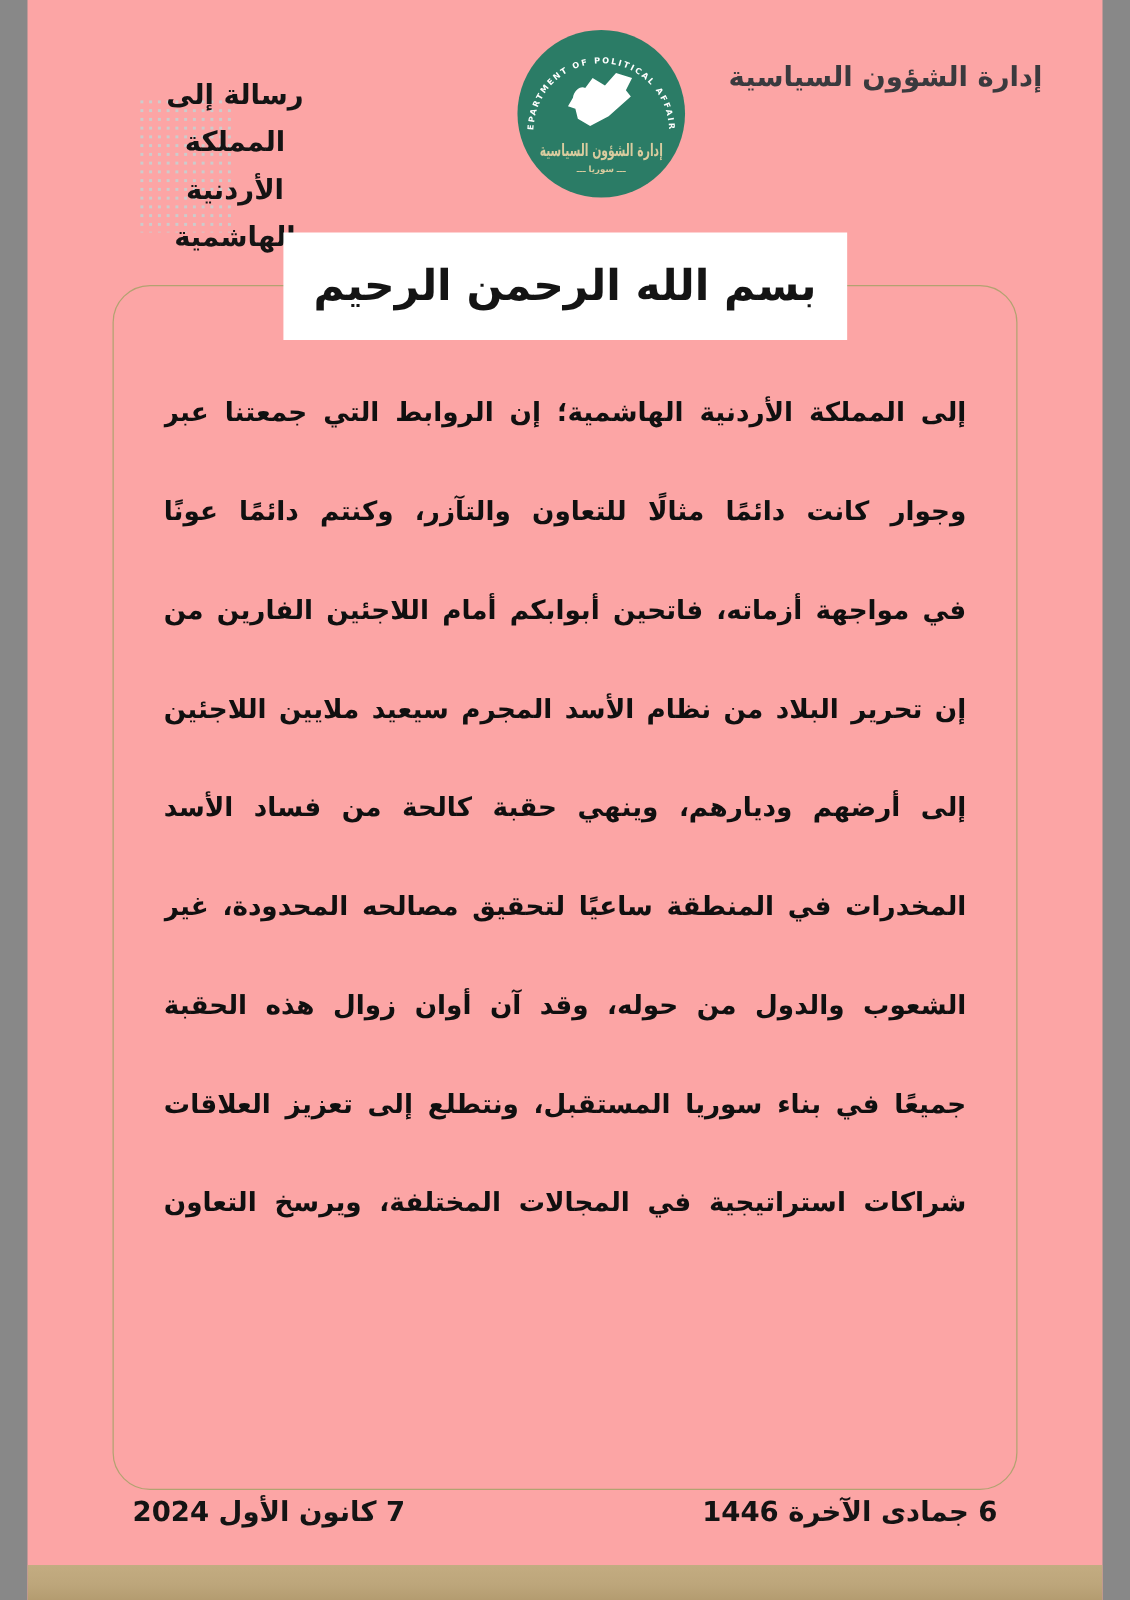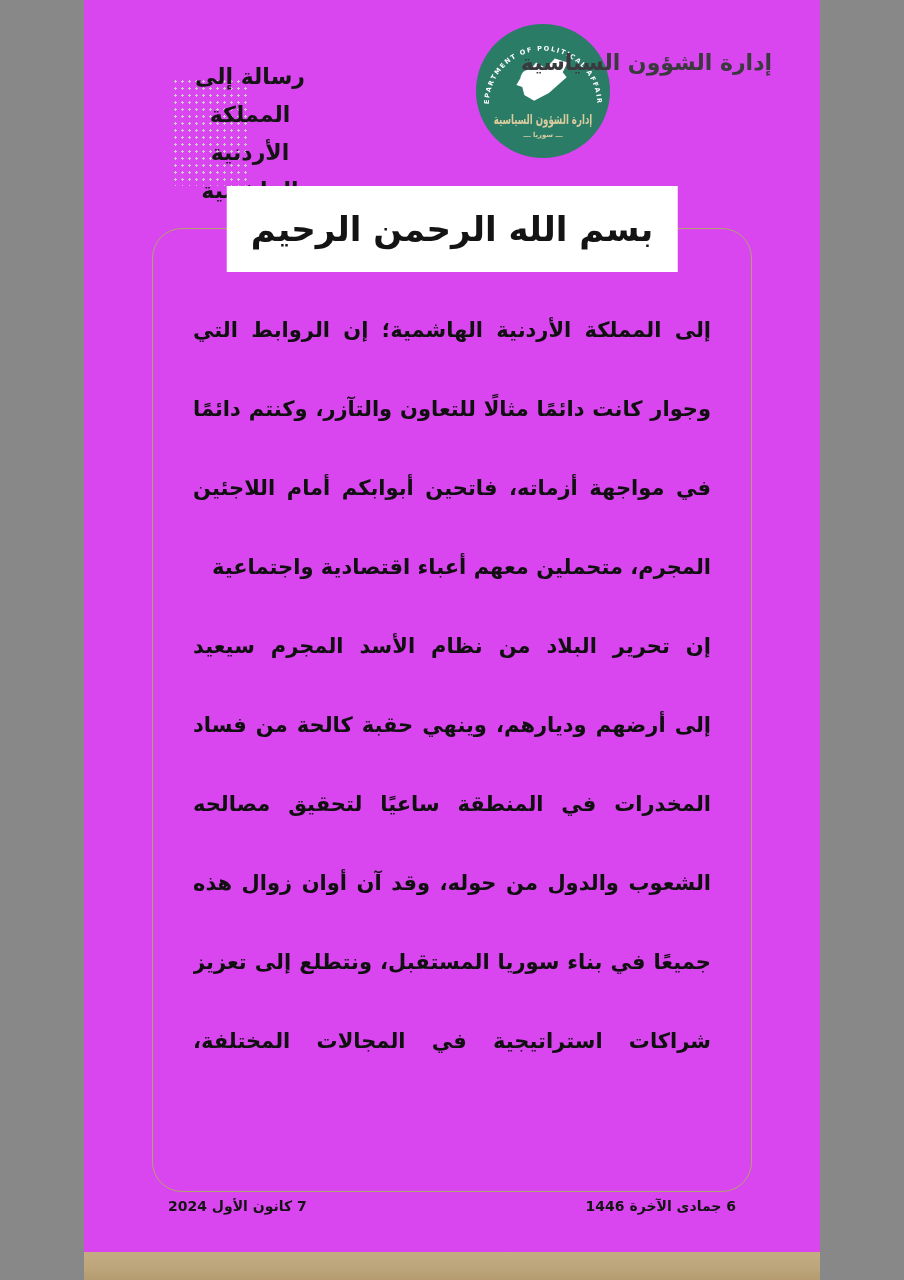--- a/index.html
+++ b/index.html
@@ -1,19 +1,19 @@
 <!DOCTYPE html>
 <html lang="ar"><head>
 <meta charset="utf-8">
 <style>
   * { margin:0; padding:0; box-sizing:border-box; }
   body { background:#888; font-family:"DejaVu Sans", sans-serif; }
   .page {
-    position:relative; width:736px; height:1280px; margin:0 auto;
-    background:#d946ef; overflow:hidden;
+    position:relative; width:860px; height:1280px; margin:0 auto;
+    background:#fca5a5; overflow:hidden;
   }
 
   
   .dots {
     position:absolute; left:88px; top:78px; width:78px; height:108px;
     background-image:radial-gradient(#cccccc 1.1px, transparent 1.1px);
     background-size:7px 7px;
   }
   .left-title {
     position:absolute; left:88px; top:58px; width:156px;
@@ -40,21 +40,21 @@
   .body-text { padding:62px 40px 0; }
   .line {
     direction:rtl; unicode-bidi:plaintext;
     font-weight:bold; font-size:21px; color:#101010;
     line-height:79px; height:79px; overflow:hidden;
     text-align:justify; text-align-last:justify;
   }
   .line.last { text-align:right; text-align-last:right; }
 
   
-  .date { position:absolute; top:1198px; direction:rtl; font-weight:bold; font-size:14px; color:#141414; }
+  .date { position:absolute; top:1198px; direction:rtl; font-weight:bold; font-size:22px; color:#141414; }
   .date-right { right:84px; }
   .date-left  { left:84px; }
   .band {
     position:absolute; left:0; right:0; bottom:0; height:28px;
     background:linear-gradient(180deg,#c3ac81 0%, #bda67b 55%, #b49c70 100%);
   }
 </style>
 </head>
 <body>
 
@@ -85,21 +85,20 @@
     <div>إدارة الشؤون السياسية</div>
   </div>
 
   <div class="letter-box">
     <div class="bismillah">بسم الله الرحمن الرحيم</div>
 
     <div class="body-text">
       <div class="line">إلى المملكة الأردنية الهاشمية؛ إن الروابط التي جمعتنا عبر التاريخ من أخوة</div>
       <div class="line">وجوار كانت دائمًا مثالًا للتعاون والتآزر، وكنتم دائمًا عونًا للشعب السوري</div>
       <div class="line">في مواجهة أزماته، فاتحين أبوابكم أمام اللاجئين الفارين من بطش النظام</div>
-      <div class="line last">المجرم، متحملين معهم أعباء اقتصادية واجتماعية كبيرة.</div>
       <div class="line">إن تحرير البلاد من نظام الأسد المجرم سيعيد ملايين اللاجئين السوريين لديكم</div>
       <div class="line">إلى أرضهم وديارهم، وينهي حقبة كالحة من فساد الأسد وإتجاره ونشره</div>
       <div class="line">المخدرات في المنطقة ساعيًا لتحقيق مصالحه المحدودة، غير آبه بمصالح</div>
       <div class="line">الشعوب والدول من حوله، وقد آن أوان زوال هذه الحقبة السوداء لنتشارك</div>
       <div class="line">جميعًا في بناء سوريا المستقبل، ونتطلع إلى تعزيز العلاقات بين بلدينا بما يحقق</div>
       <div class="line">شراكات استراتيجية في المجالات المختلفة، ويرسخ التعاون على أسس من</div>
     </div>
   </div>
 
   <div class="date date-right">6 جمادى الآخرة 1446</div>

